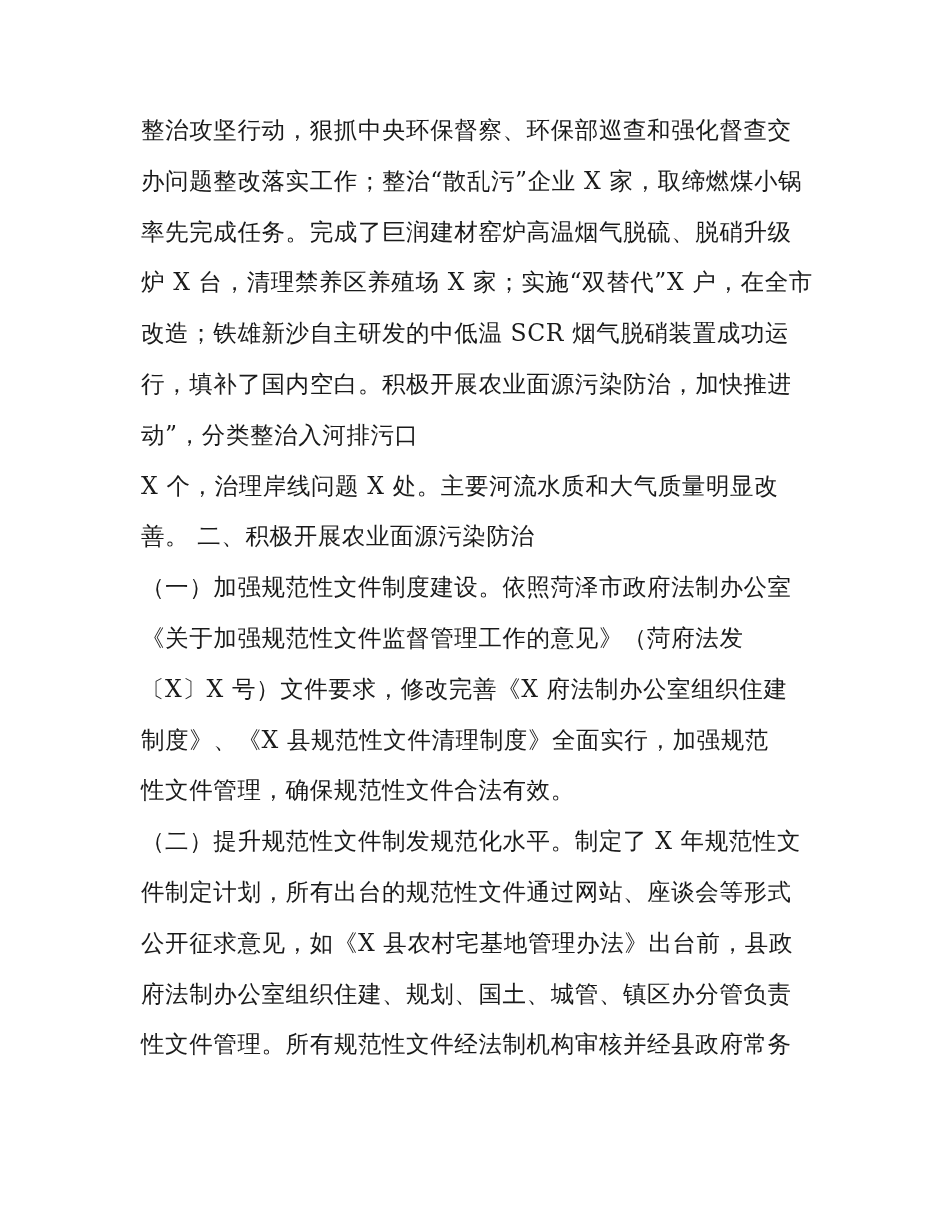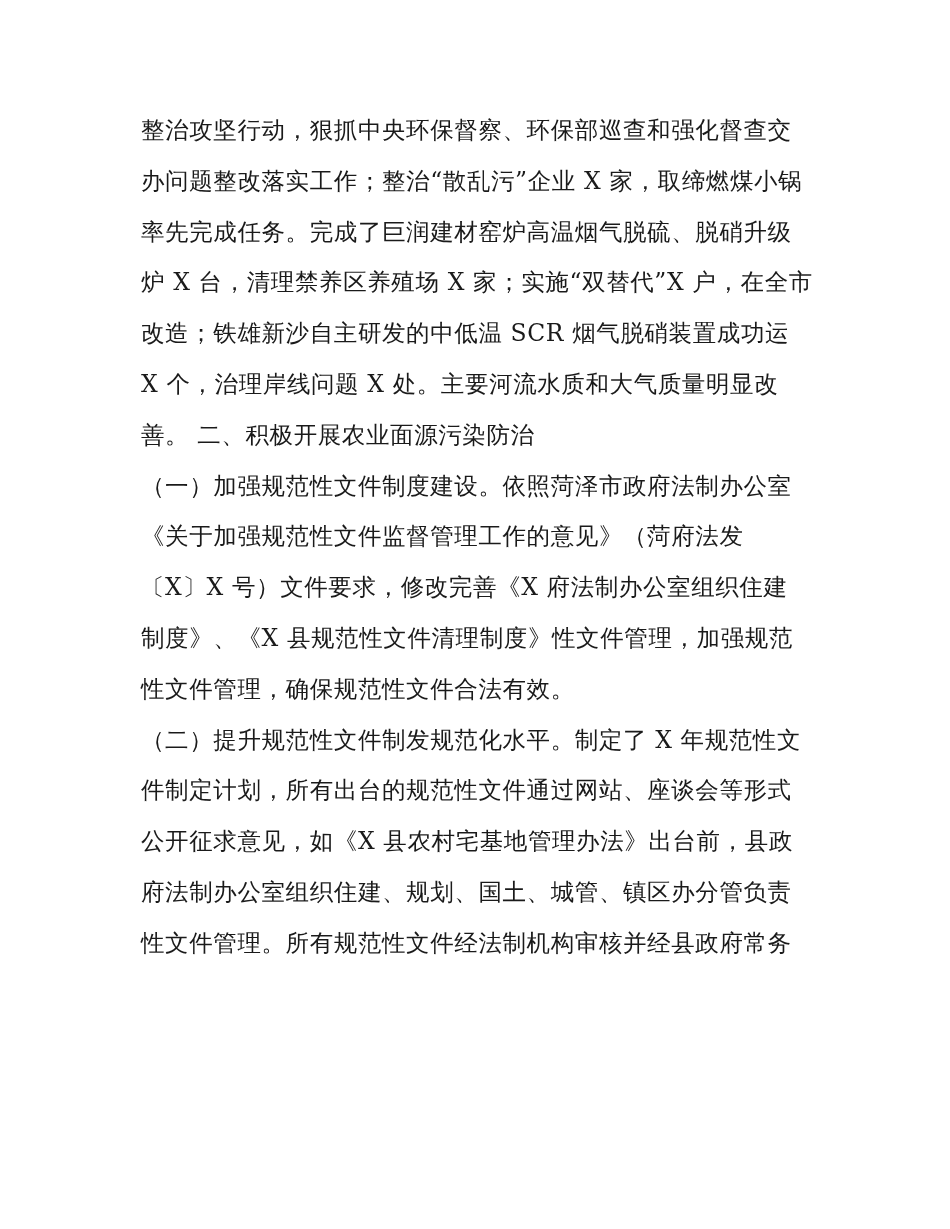--- a/index.html
+++ b/index.html
@@ -40,26 +40,28 @@
 </head>
 <body>
 
 <div class="page">
   <div class="text-block">
     <div class="line">整治攻坚行动，狠抓中央环保督察、环保部巡查和强化督查交</div>
     <div class="line">办问题整改落实工作；整治“散乱污”企业 X 家，取缔燃煤小锅</div>
     <div class="line">率先完成任务。完成了巨润建材窑炉高温烟气脱硫、脱硝升级</div>
     <div class="line">炉 X 台，清理禁养区养殖场 X 家；实施“双替代”X 户，在全市</div>
     <div class="line">改造；铁雄新沙自主研发的中低温 SCR 烟气脱硝装置成功运</div>
+    <div class="line">行，填补了国内空白。积极开展农业面源污染防治，加快推进</div>
+    <div class="line">动”，分类整治入河排污口</div>
     <div class="line">X 个，治理岸线问题 X 处。主要河流水质和大气质量明显改</div>
     <div class="line">善。 二、积极开展农业面源污染防治</div>
     <div class="line">（一）加强规范性文件制度建设。依照菏泽市政府法制办公室</div>
     <div class="line">《关于加强规范性文件监督管理工作的意见》（菏府法发</div>
     <div class="line">〔X〕X 号）文件要求，修改完善《X 府法制办公室组织住建</div>
-    <div class="line">制度》、《X 县规范性文件清理制度》性文件管理，加强规范</div>
+    <div class="line">制度》、《X 县规范性文件清理制度》全面实行，加强规范</div>
     <div class="line">性文件管理，确保规范性文件合法有效。</div>
     <div class="line">（二）提升规范性文件制发规范化水平。制定了 X 年规范性文</div>
     <div class="line">件制定计划，所有出台的规范性文件通过网站、座谈会等形式</div>
     <div class="line">公开征求意见，如《X 县农村宅基地管理办法》出台前，县政</div>
     <div class="line">府法制办公室组织住建、规划、国土、城管、镇区办分管负责</div>
     <div class="line">性文件管理。所有规范性文件经法制机构审核并经县政府常务</div>
   </div>
 </div>
 
 </body></html>

